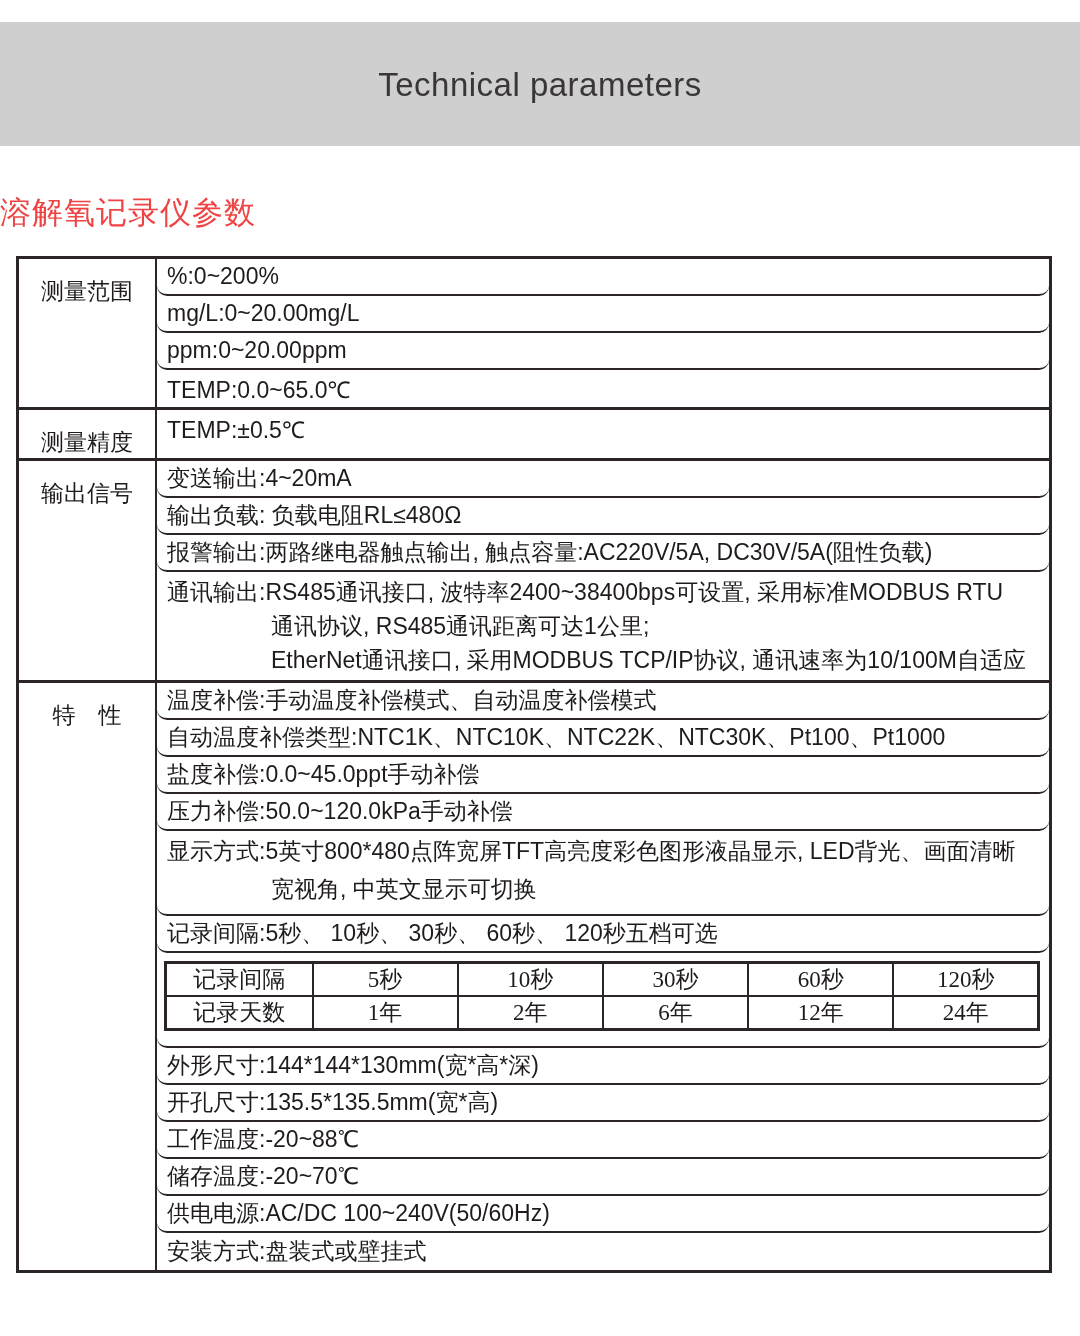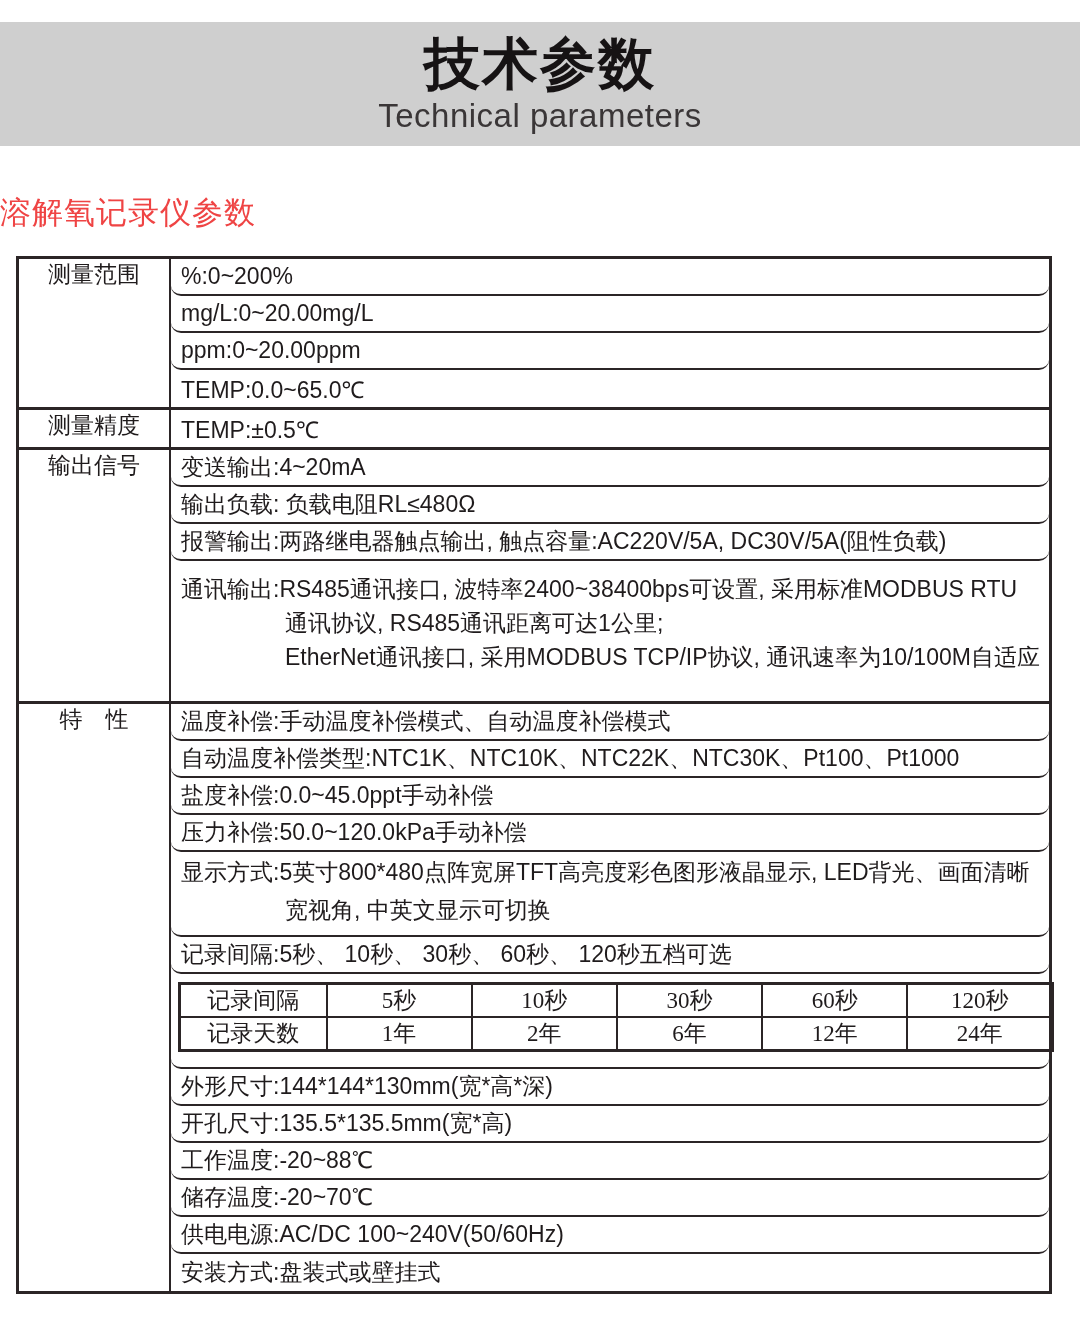--- a/index.html
+++ b/index.html
@@ -56,25 +56,25 @@
     border:3px solid var(--line);
     font-size:23px;
     font-weight:500;
   }
   .group{
     display:flex;
     border-top:3px solid var(--line);
   }
   .group:first-child{border-top:none;}
   .glabel{
-    width:152px;
+    width:138px;
     flex-shrink:0;
     border-right:2px solid var(--line);
     text-align:center;
-    padding-top:0;
+    padding-top:17px;
     font-size:23px;
   }
   .gvalues{
     flex:1;
     display:flex;
     flex-direction:column;
     min-width:0;
   }
   .vrow{
     height:37px;
@@ -84,21 +84,21 @@
     white-space:nowrap;
   }
   .vrow:not(:last-child){border-bottom:2px solid var(--line);border-radius:10px;}
   .vrow.hang{
     display:block;
     white-space:pre-line;
     padding-left:114px;
     text-indent:-104px;
   }
   .vrow.h2{height:85px;line-height:38px;padding-top:1px;}
-  .vrow.h3{height:140px;line-height:34px;padding-top:11px;}
+  .vrow.h3{height:108px;line-height:34px;padding-top:3px;}
   
   .vrow.tblrow{
     height:95px;
     display:block;
     padding:8px 0 0 7px;
   }
   .rec-table{
     border-collapse:collapse;
     table-layout:fixed;
     width:876px;
@@ -112,21 +112,20 @@
     height:30px;
     padding:0;
   }
   .rec-table{border:3px solid var(--line);}
   .rec-table td.c0{width:147px;}
 </style>
 </head>
 <body>
 
 <div class="banner">
-  <div class="banner-title">技术参数</div>
   <div class="banner-sub">Technical parameters</div>
 </div>
 
 <div class="section-title">溶解氧记录仪参数</div>
 
 <div class="spec-table">
 
   <div class="group">
     <div class="glabel">测量范围</div>
     <div class="gvalues">

